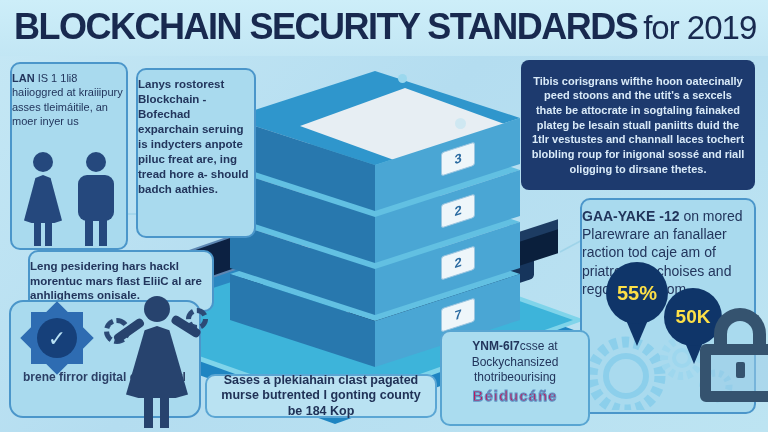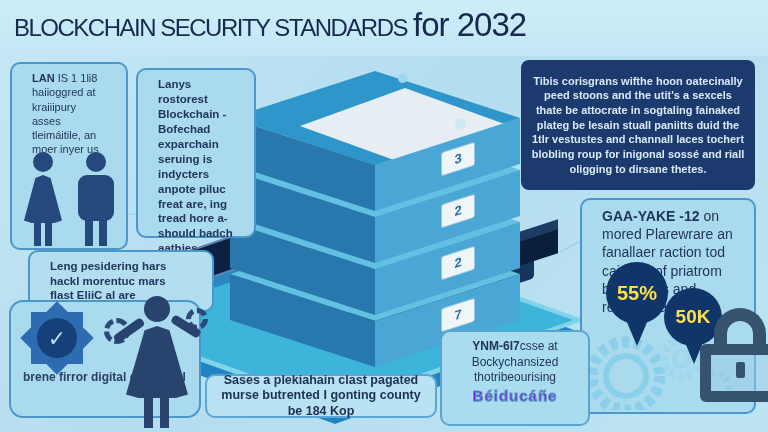--- a/index.html
+++ b/index.html
@@ -6,26 +6,26 @@
   html,body { width:768px; height:432px; }
   body { font-family:"Liberation Sans", sans-serif; }
   .stage{
     position:relative; width:768px; height:432px; overflow:hidden;
     background:linear-gradient(135deg,#c6e8f5 0%,#b4ddf0 45%,#bde4f2 100%);
   }
   .topband{position:absolute;left:0;top:0;width:768px;height:56px;
     background:linear-gradient(180deg,#cdeef9,#c2e6f4);}
   
   .title{position:absolute;left:14px;top:6px;width:750px;white-space:nowrap;color:#18294f;}
-  .title .main{font-size:24px;font-weight:400;letter-spacing:-1.5px;}
+  .title .main{font-size:36px;font-weight:700;letter-spacing:-1.5px;}
   .title .suffix{font-size:33px;font-weight:500;letter-spacing:-1px;margin-left:6px;}
   
   .panel{position:absolute;background:#a9daee;border:2px solid #4b96ca;border-radius:10px;
     color:#22355c;}
-  .panel p{padding:7px 20px;}
+  .panel p{padding:7px 0;}
   
   .diamond{position:absolute;clip-path:polygon(50% 0,100% 50%,50% 100%,0 50%);}
   .faceL{position:absolute;transform:skewY(18deg);transform-origin:0 0;}
   .faceR{position:absolute;transform:skewY(-18deg);transform-origin:0 0;}
   .chip{position:absolute;left:66px;top:9px;width:34px;height:24px;background:#eef6fa;
     border:1px solid #9cc6e0;border-radius:3px;color:#2a6aa0;font-weight:700;font-size:13px;
     text-align:center;line-height:22px;}
   
   .balloon{position:absolute;background:#0f3569;border-radius:50%;color:#fde047;
     display:flex;align-items:center;justify-content:center;font-weight:700;}
@@ -39,40 +39,40 @@
   
   .sil{position:absolute;background:#25487d;}
   .head{border-radius:50%;}
   .dress{clip-path:polygon(50% 0,70% 6%,100% 95%,80% 100%,20% 100%,0 95%,30% 6%);}
   .gearblob{position:absolute;border-radius:50%;border:5px dashed #2c4a76;background:transparent;}
   
   .star-sq{position:absolute;width:52px;height:52px;background:#2e6cb2;}
   .badge-inner{position:absolute;width:40px;height:40px;border-radius:50%;background:#16407a;
     color:#b9e2f5;display:flex;align-items:center;justify-content:center;
     font-family:"DejaVu Sans",sans-serif;font-size:22px;font-weight:700;}
-  .bubbleword{font-weight:800;font-size:15px;color:#6d28d9;letter-spacing:1px;
+  .bubbleword{font-weight:800;font-size:15px;color:#be185d;letter-spacing:1px;
     -webkit-text-stroke:1px #5f97c6;text-shadow:0 1px 0 #7fb4da;}
   .kline{position:absolute;background:#2c5e94;height:6px;border-radius:2px;}
 </style>
 </head>
 <body>
 
 <div class="stage">
   <div class="topband"></div>
 
   <svg style="position:absolute;left:0;top:0;" width="768" height="432">
     <polyline points="585,298 642,268 642,238" fill="none" stroke="#86c8e2" stroke-width="1.5" opacity="0.6"></polyline>
     <polyline points="560,252 612,224 660,224" fill="none" stroke="#86c8e2" stroke-width="1.5" opacity="0.5"></polyline>
     <polyline points="118,214 180,214 212,190" fill="none" stroke="#86c8e2" stroke-width="1.5" opacity="0.5"></polyline>
     <rect x="639" y="233" width="6" height="6" fill="#86c8e2" opacity="0.6"></rect>
     <rect x="115" y="211" width="6" height="6" fill="#86c8e2" opacity="0.5"></rect>
   </svg>
 
   <div class="title">
-    <span class="main">BLOCKCHAIN SECURITY STANDARDS</span><span class="suffix">for 2032</span>
+    <span class="main">BLOCKCHAIN SECURITY STANDARDS</span><span class="suffix">for 2019</span>
   </div>
 
   <div class="diamond" style="left:85px;top:244px;width:500px;height:180px;background:#1f85c2;"></div>
   <div class="diamond" style="left:85px;top:230px;width:500px;height:180px;background:#7fd4ea;"></div>
   <div class="diamond" style="left:97px;top:236px;width:476px;height:168px;background:#3db4da;"></div>
 
   <div class="faceR" style="left:170px;top:272px;width:100px;height:30px;background:#2a86c0;border-radius:3px;"></div>
   <div style="position:absolute;left:185px;top:240px;width:72px;height:34px;background:#0c2142;border:2px solid #5d87b3;border-radius:5px;transform:rotate(-19deg);"></div>
 
   <div style="position:absolute;left:297px;top:242px;width:44px;height:50px;background:#edf2f5;border-radius:9px;transform:rotate(-12deg);box-shadow:0 2px 3px rgba(30,70,110,.3);">

